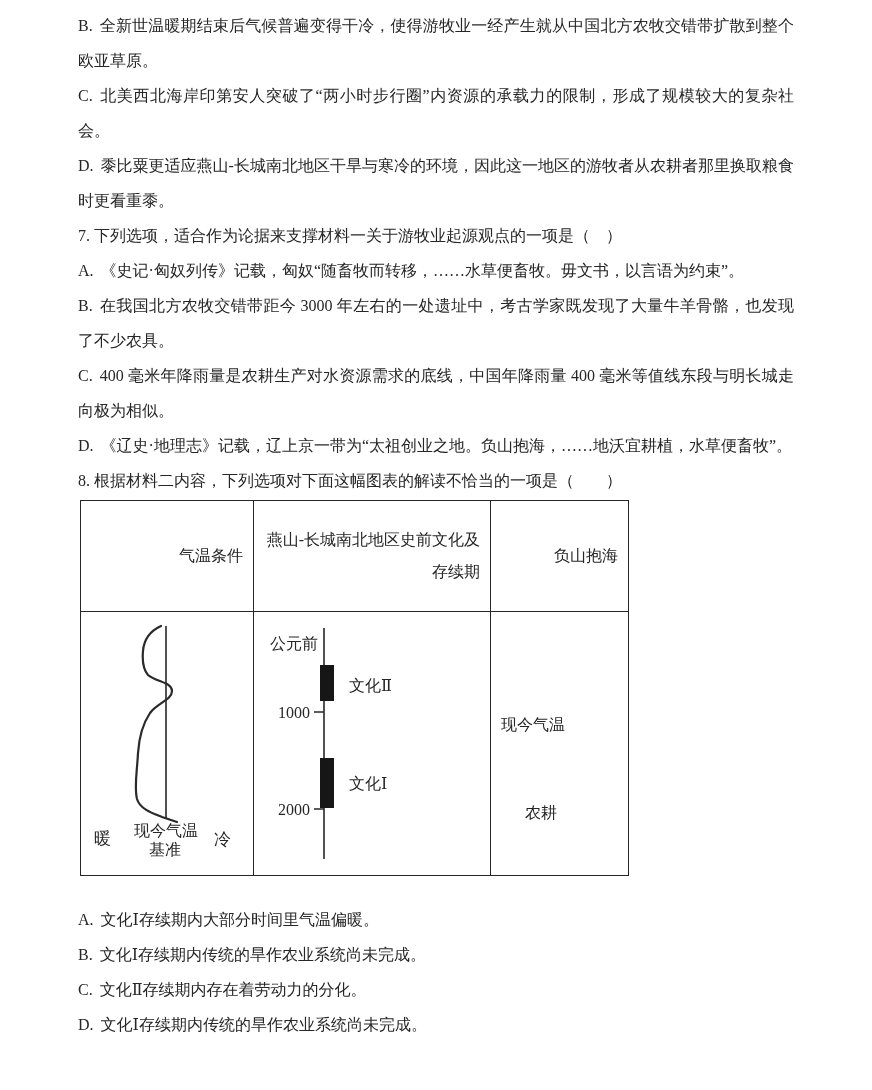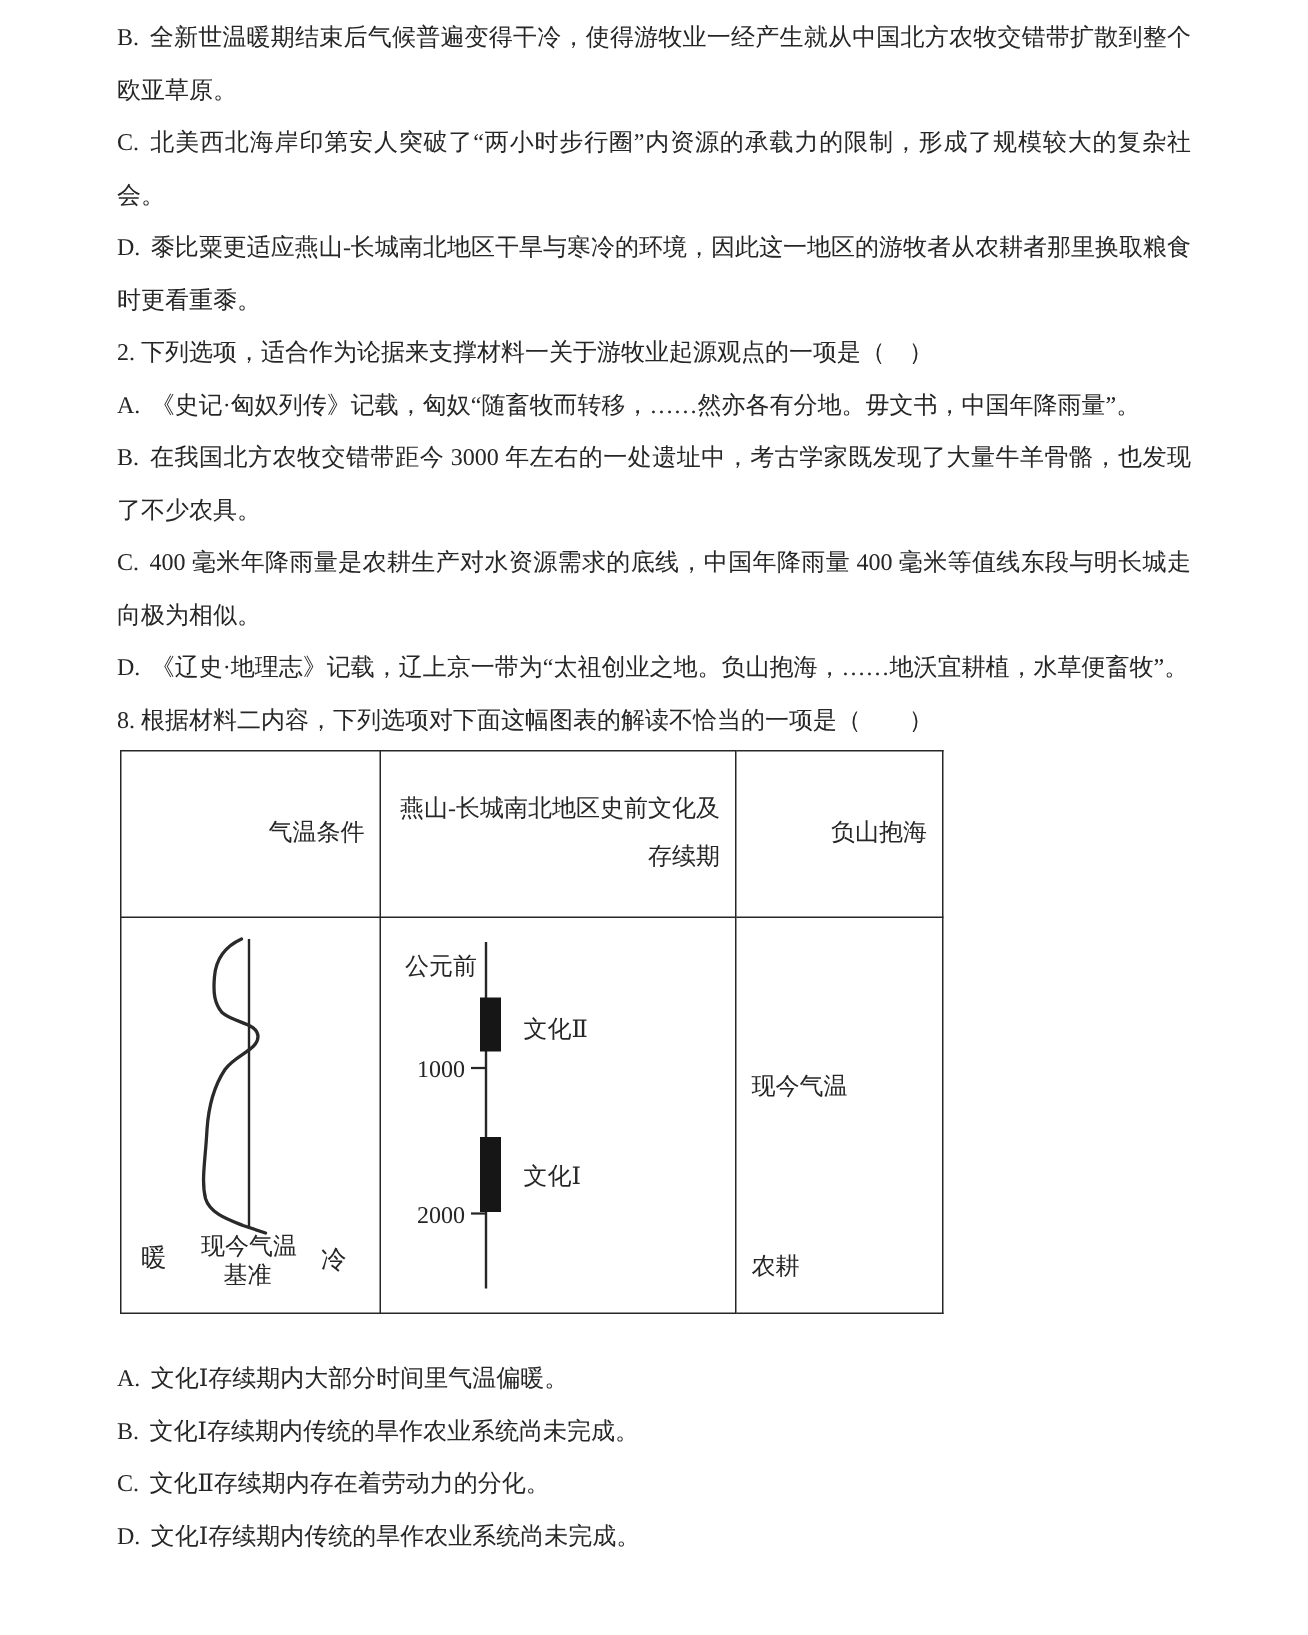--- a/index.html
+++ b/index.html
@@ -38,37 +38,37 @@
   .q4-table td { height:263px; padding:0; vertical-align:top;text-align:right; }
   .cell-fig { position:relative; width:100%; height:263px; }
   .cell-fig svg { display:block; }
   svg text {
     font-family:"Liberation Serif","DejaVu Serif",serif;
     fill:#262626;
   }
   .livelihood-cell { position:relative; width:100%; height:263px; }
   .livelihood-item { position:absolute; left:10px; line-height:18px; }
   .livelihood-upper { top:104px; }
-  .livelihood-lower { top:224px; }
+  .livelihood-lower { top:192px;margin-left:24px; }
   .bottom-options { margin-top:26px; }
 </style>
 </head>
 <body>
 
 <div class="page">
 
   <section>
     <p class="para"><span class="opt-label">B.</span><span>全新世温暖期结束后气候普遍变得干冷，使得游牧业一经产生就从中国北方农牧交错带扩散到整个欧亚草原。</span></p>
     <p class="para"><span class="opt-label">C.</span><span>北美西北海岸印第安人突破了“两小时步行圈”内资源的承载力的限制，形成了规模较大的复杂社会。</span></p>
     <p class="para"><span class="opt-label">D.</span><span>黍比粟更适应燕山-长城南北地区干旱与寒冷的环境，因此这一地区的游牧者从农耕者那里换取粮食时更看重黍。</span></p>
   </section>
 
   <section>
-    <p class="para">2. 下列选项，适合作为论据来支撑材料一关于游牧业起源观点的一项是（　）</p>
-    <p class="para"><span class="opt-label">A.</span><span>《史记·匈奴列传》记载，匈奴“随畜牧而转移，……然亦各有分地。毋文书，中国年降雨量”。</span></p>
+    <p class="para">7. 下列选项，适合作为论据来支撑材料一关于游牧业起源观点的一项是（　）</p>
+    <p class="para"><span class="opt-label">A.</span><span>《史记·匈奴列传》记载，匈奴“随畜牧而转移，……水草便畜牧。毋文书，以言语为约束”。</span></p>
     <p class="para"><span class="opt-label">B.</span><span>在我国北方农牧交错带距今 3000 年左右的一处遗址中，考古学家既发现了大量牛羊骨骼，也发现了不少农具。</span></p>
     <p class="para"><span class="opt-label">C.</span><span>400 毫米年降雨量是农耕生产对水资源需求的底线，中国年降雨量 400 毫米等值线东段与明长城走向极为相似。</span></p>
     <p class="para"><span class="opt-label">D.</span><span>《辽史·地理志》记载，辽上京一带为“太祖创业之地。负山抱海，……地沃宜耕植，水草便畜牧”。</span></p>
   </section>
 
   <section>
     <p class="para">8. 根据材料二内容，下列选项对下面这幅图表的解读不恰当的一项是（　　）</p>
 
     <table class="q4-table">
       <colgroup>

